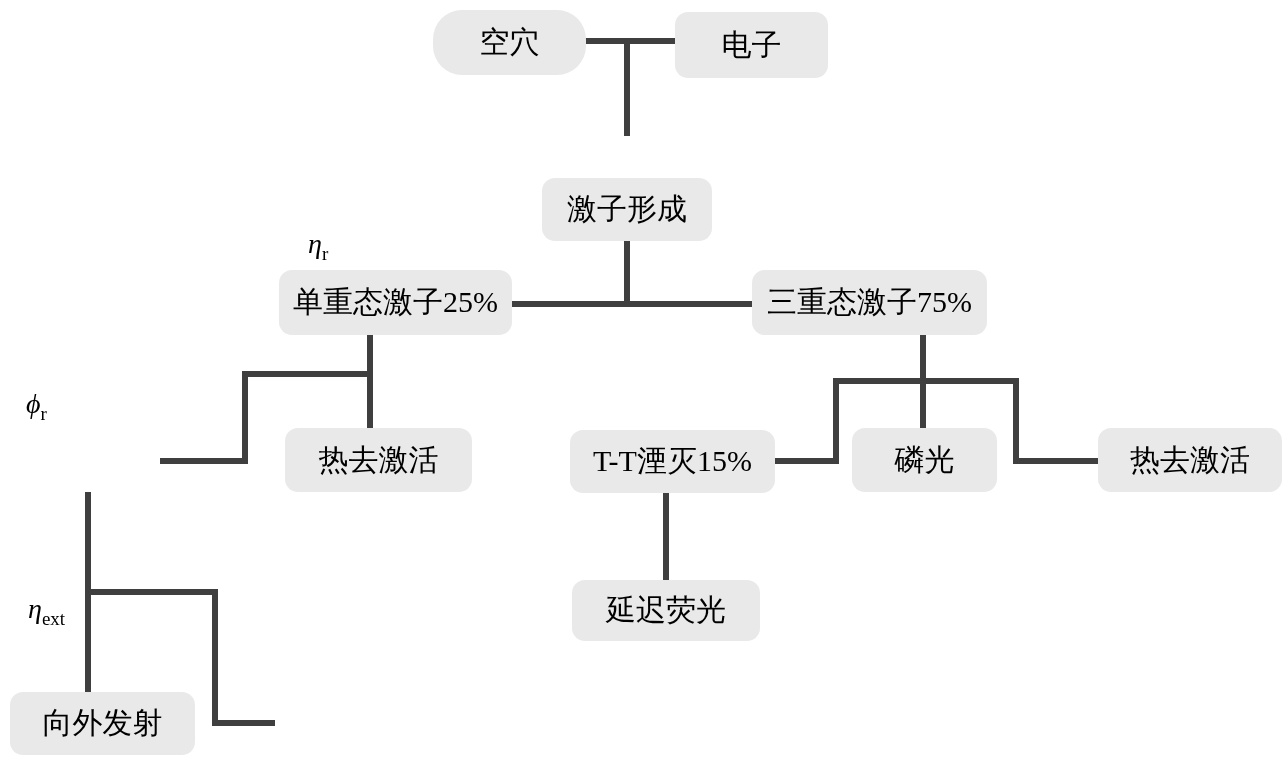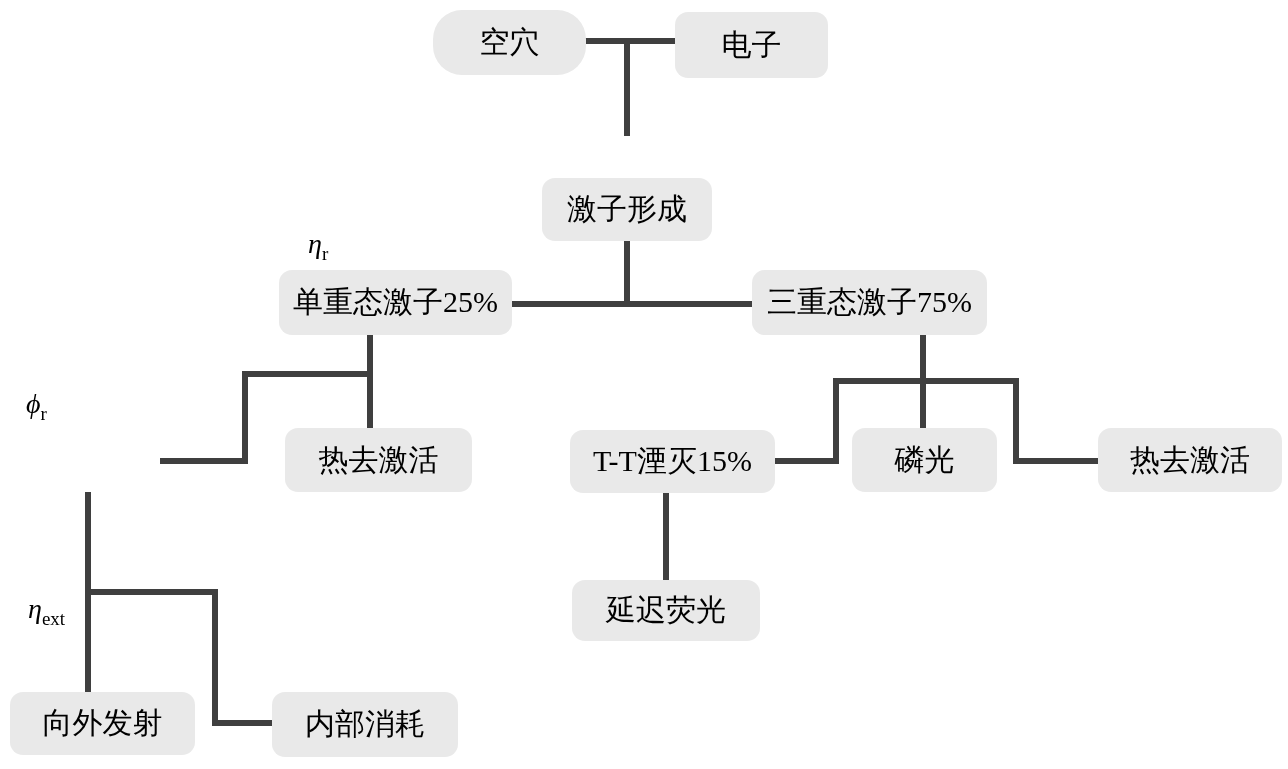--- a/index.html
+++ b/index.html
@@ -104,23 +104,20 @@
   </div>
   <div class="node" style="left:1098px; top:428px; width:184px; height:64px;">
     <span>热去激活</span>
   </div>
   <div class="node" style="left:10px; top:692px; width:185px; height:63px;">
     <span>向外发射</span>
   </div>
   <div class="node" style="left:572px; top:580px; width:188px; height:61px;">
     <span>延迟荧光</span>
   </div>
-  <div class="node" style="left:272px; top:692px; width:186px; height:65px;">
-    <span>内部消耗</span>
-  </div>
 
   <div class="glabel" style="left:308px; top:228px;">
     <i>η</i><sub>r</sub>
   </div>
   <div class="glabel" style="left:26px; top:388px;">
     <i>ϕ</i><sub>r</sub>
   </div>
   <div class="glabel" style="left:16px; top:593px;margin-left:12px;">
     <i>η</i><sub>ext</sub>
   </div>

